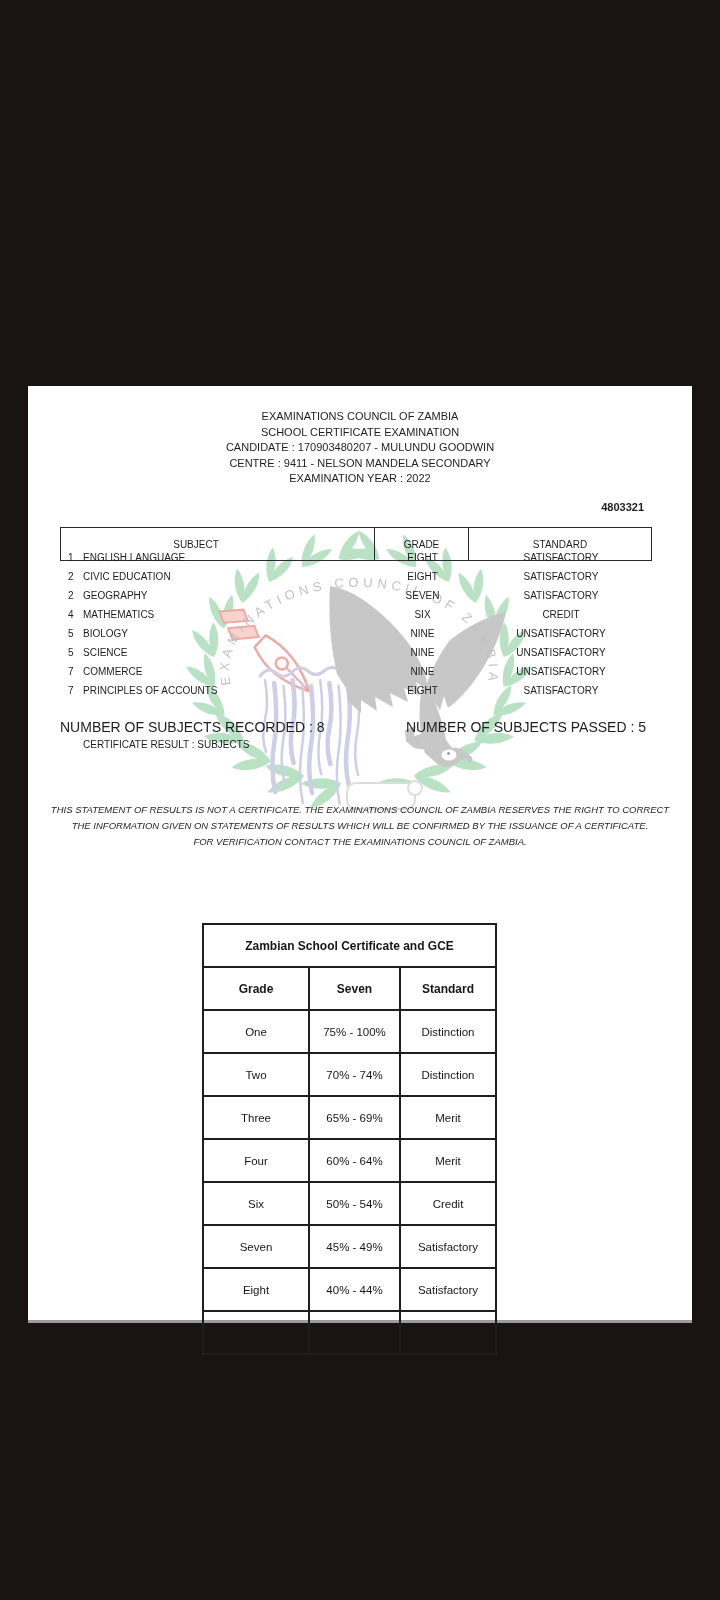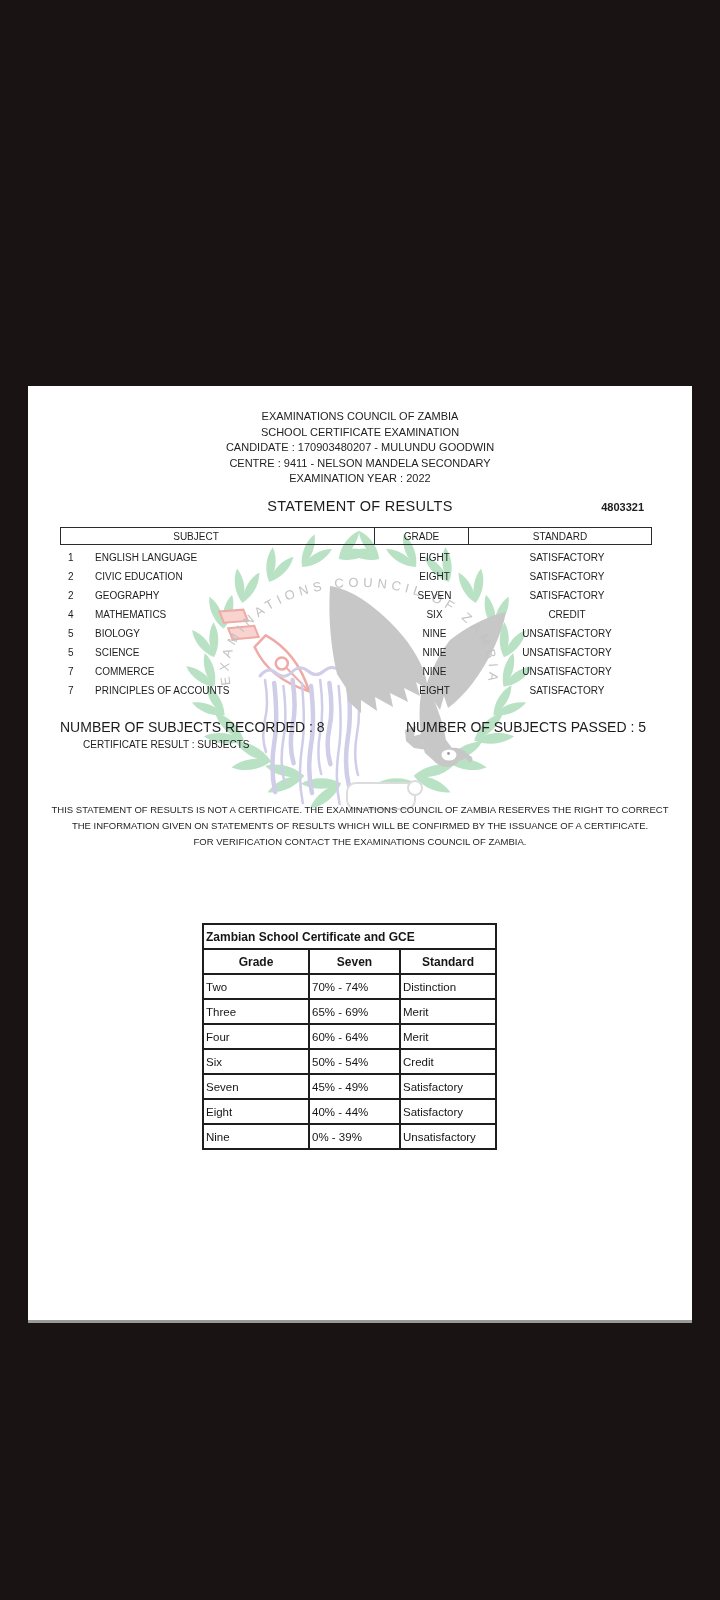--- a/index.html
+++ b/index.html
@@ -10,44 +10,44 @@
           background:#ffffff; border-bottom:3px solid #9b9b9b; color:#1d1d1d; }
   .wm { position:absolute; left:0; top:0; z-index:0; pointer-events:none; }
   .content { position:absolute; inset:0; z-index:1; }
 
   .doc-header { position:absolute; left:0; right:0; top:23px; text-align:center;
                 font-size:11px; line-height:15.5px; color:#1e1e1e; }
   .doc-title { position:absolute; left:0; right:0; top:112px; text-align:center;
                font-size:14.5px; letter-spacing:.3px; }
   .serial { position:absolute; top:115px; right:48px; font-size:11px;font-weight:bold; }
 
-  .rt-header { position:absolute; left:32px; top:141px; width:592px; height:18px;
+  .rt-header { position:absolute; left:32px; top:141px; width:592px; height:34px;
                border:1.5px solid #2b2b2b; display:flex; font-size:10px; }
   .rt-header > div { display:flex; align-items:center; justify-content:center; }
   .rt-h-subject { flex:0 0 313px; padding-right:43px; }
   .rt-h-grade { flex:0 0 95px; border-left:1.5px solid #2b2b2b; border-right:1.5px solid #2b2b2b; }
   .rt-h-standard { flex:1 1 auto; }
 
   .rt-rows { position:absolute; left:32px; top:162px; width:592px; }
   .rt-row { display:flex; align-items:center; height:19px; font-size:10px; }
   .c-num { flex:0 0 23px; padding-left:8px; }
-  .c-subject { flex:0 0 292px;margin-left:12px; }
+  .c-subject { flex:0 0 292px; }
   .c-grade { flex:0 0 95px; text-align:center; }
   .c-standard { flex:1 1 auto; text-align:center; }
 
   .totals { position:absolute; left:32px; top:333px; width:586px; display:flex;
             justify-content:space-between; font-size:14px; }
   .cert-result { position:absolute; left:55px; top:353px; font-size:10px; }
 
   .disclaimer { position:absolute; left:0; right:0; top:416px; text-align:center;
-                font-size:9.5px; line-height:15.8px; color:#1e1e1e; }
+                font-size:9.5px; line-height:15.8px; color:#1e1e1e;font-style:italic; }
 
   .grading { position:absolute; left:174px; top:537px; border-collapse:collapse;
              font-size:11.5px; color:#161616; }
-  .grading td, .grading th { border:2px solid #1e1e1e; height:25px;
+  .grading td, .grading th { border:2px solid #1e1e1e; text-align:center; height:43px;
                              padding:0 2px; }
   .grading .g-title { font-weight:bold; font-size:12px; }
   .grading th { font-weight:bold; font-size:12px; }
   .gc1 { width:106px; } .gc2 { width:91px; } .gc3 { width:96px; }
 </style>
 </head>
 <body>
 
 <div class="screen">
   <div class="page">
@@ -157,21 +157,20 @@
     <div class="content">
 
       <div class="doc-header">
         <div>EXAMINATIONS COUNCIL OF ZAMBIA</div>
         <div>SCHOOL CERTIFICATE EXAMINATION</div>
         <div>CANDIDATE : 170903480207 - MULUNDU GOODWIN</div>
         <div>CENTRE : 9411 - NELSON MANDELA SECONDARY</div>
         <div>EXAMINATION YEAR : 2022</div>
       </div>
 
-      <div class="doc-title">STATEMENT OF RESULTS</div>
       <div class="serial">4803321</div>
 
       <div class="rt-header">
         <div class="rt-h-subject">SUBJECT</div>
         <div class="rt-h-grade">GRADE</div>
         <div class="rt-h-standard">STANDARD</div>
       </div>
 
       <div class="rt-rows">
         <div class="rt-row">
@@ -240,20 +239,25 @@
         <tbody>
           <tr>
               <td class="g-title" colspan="3">Zambian School Certificate and GCE</td>
             </tr>
           <tr>
             <th class="gc1">Grade</th>
             <th class="gc2">Seven</th>
             <th class="gc3">Standard</th>
           </tr>
           <tr>
+            <td>One</td>
+            <td>75% - 100%</td>
+            <td>Distinction</td>
+          </tr>
+          <tr>
             <td>Two</td>
             <td>70% - 74%</td>
             <td>Distinction</td>
           </tr>
           <tr>
             <td>Three</td>
             <td>65% - 69%</td>
             <td>Merit</td>
           </tr>
           <tr>

